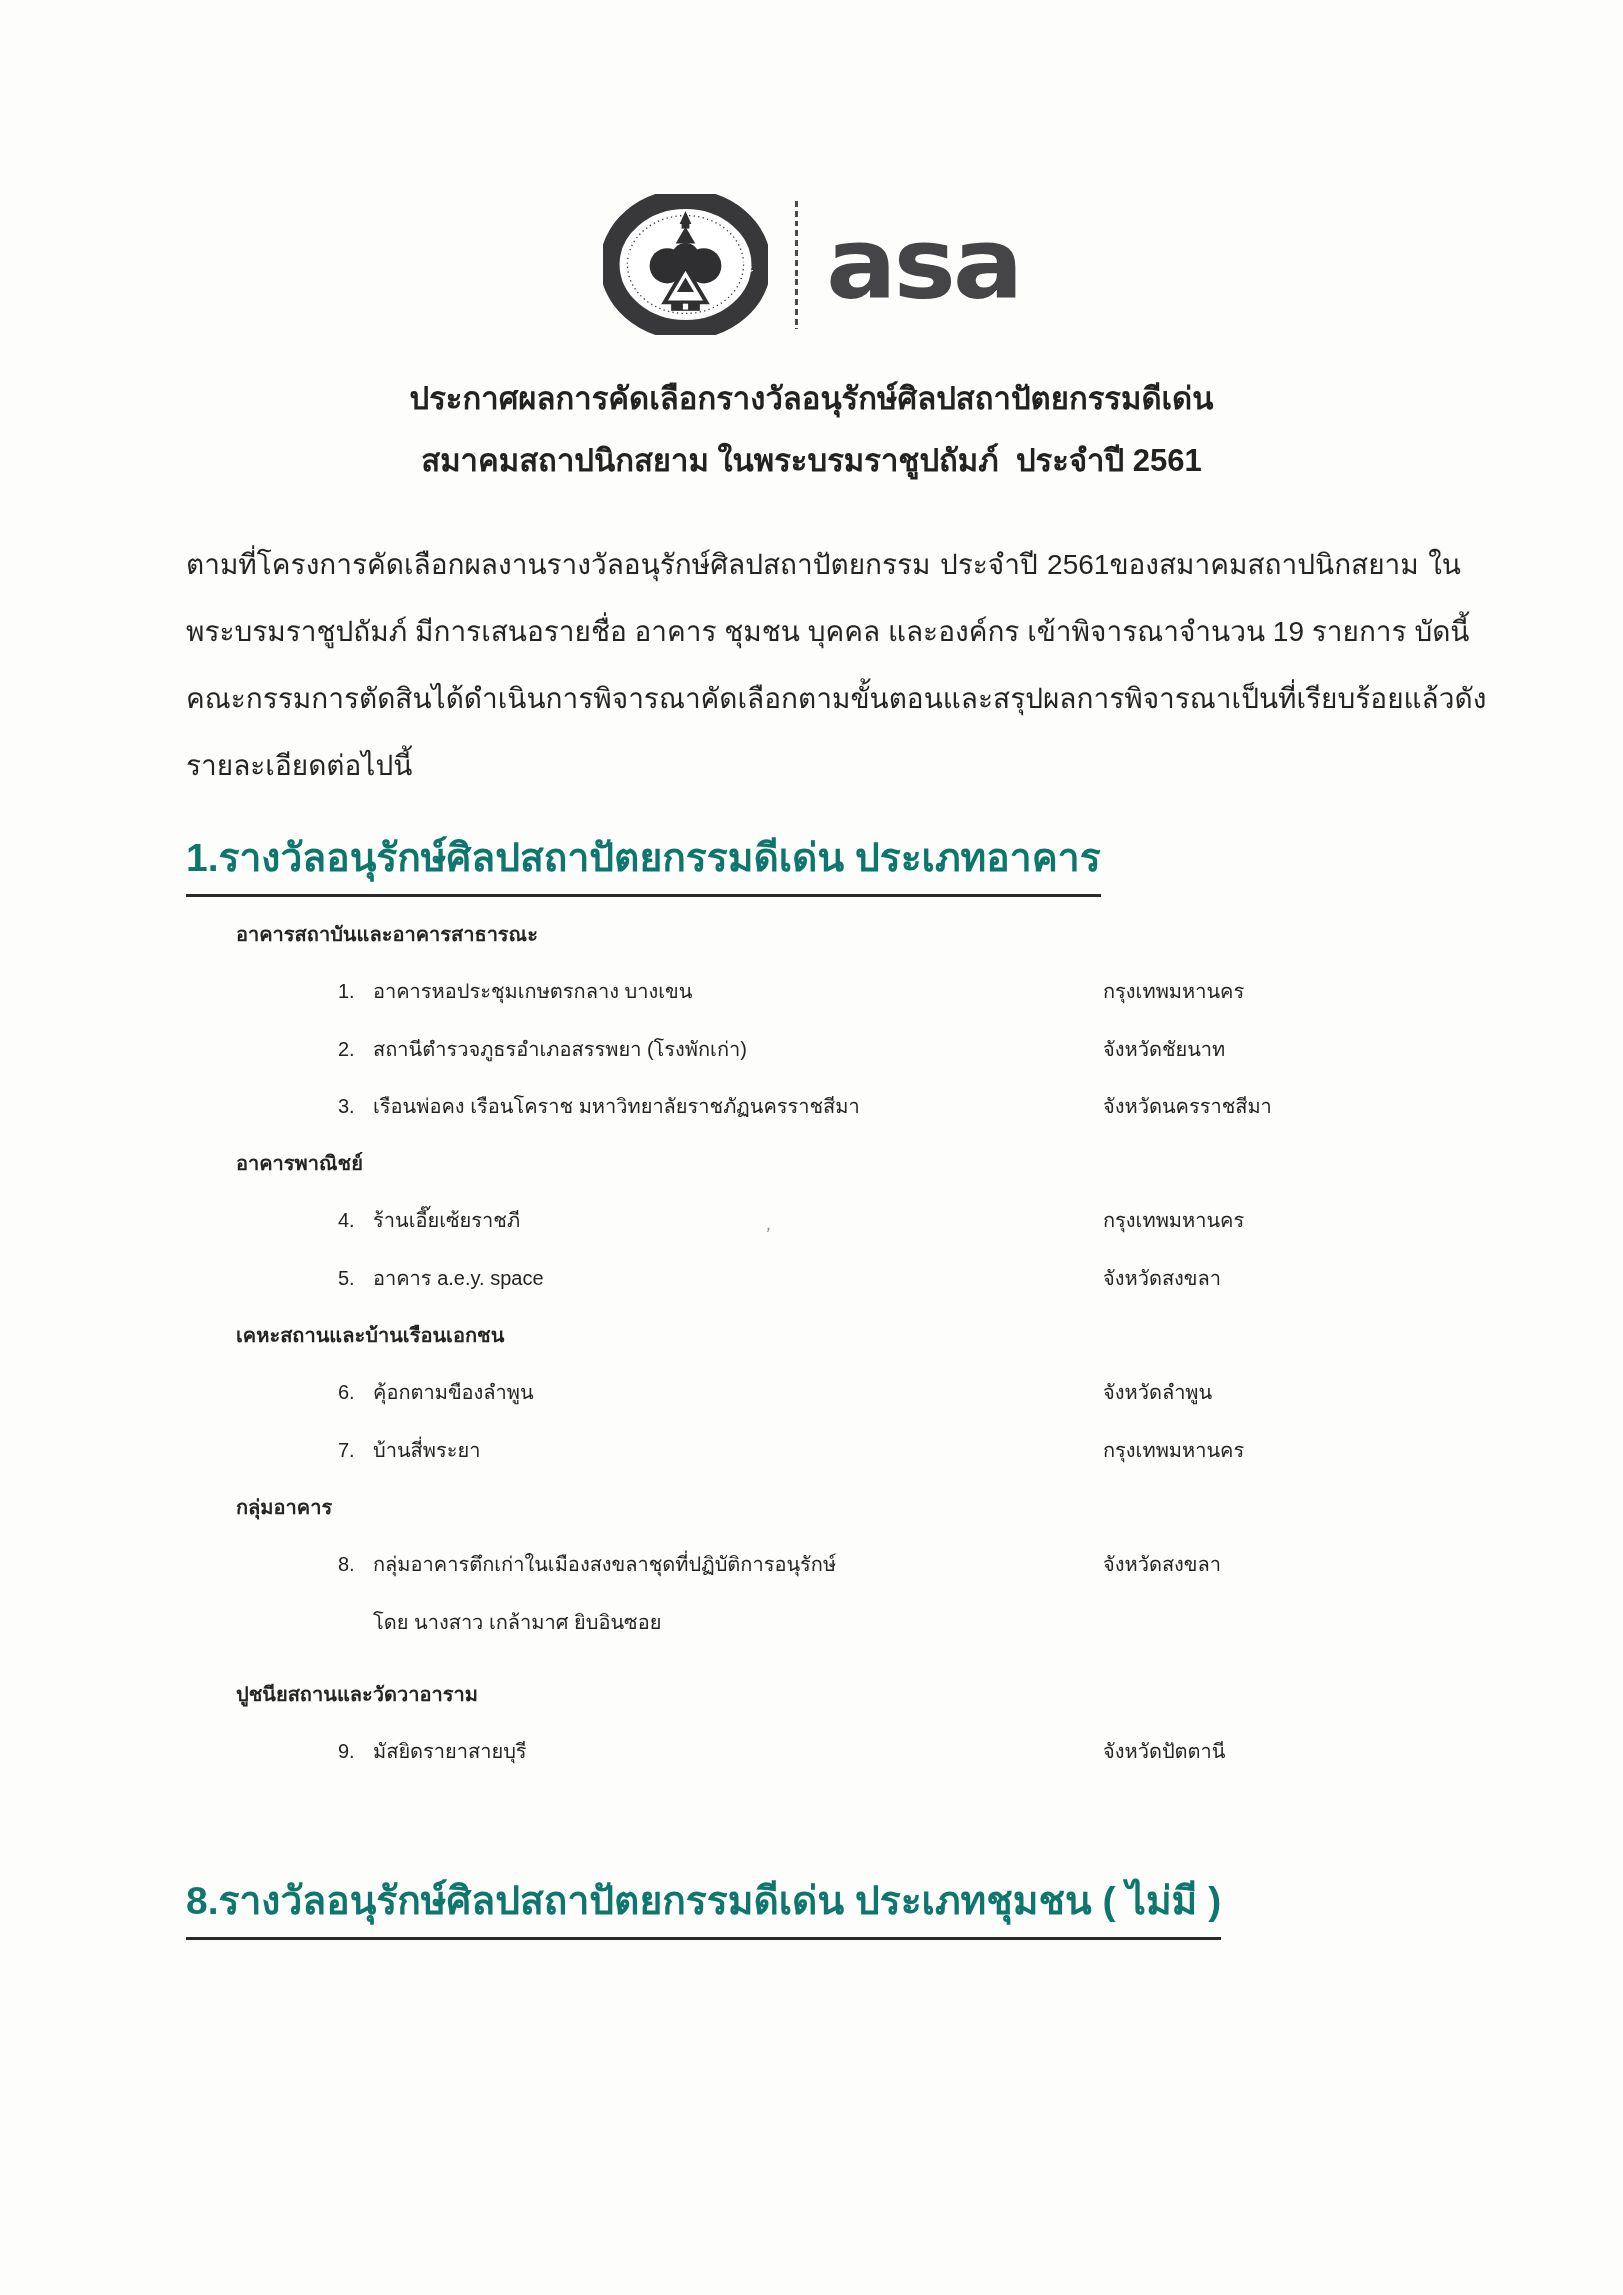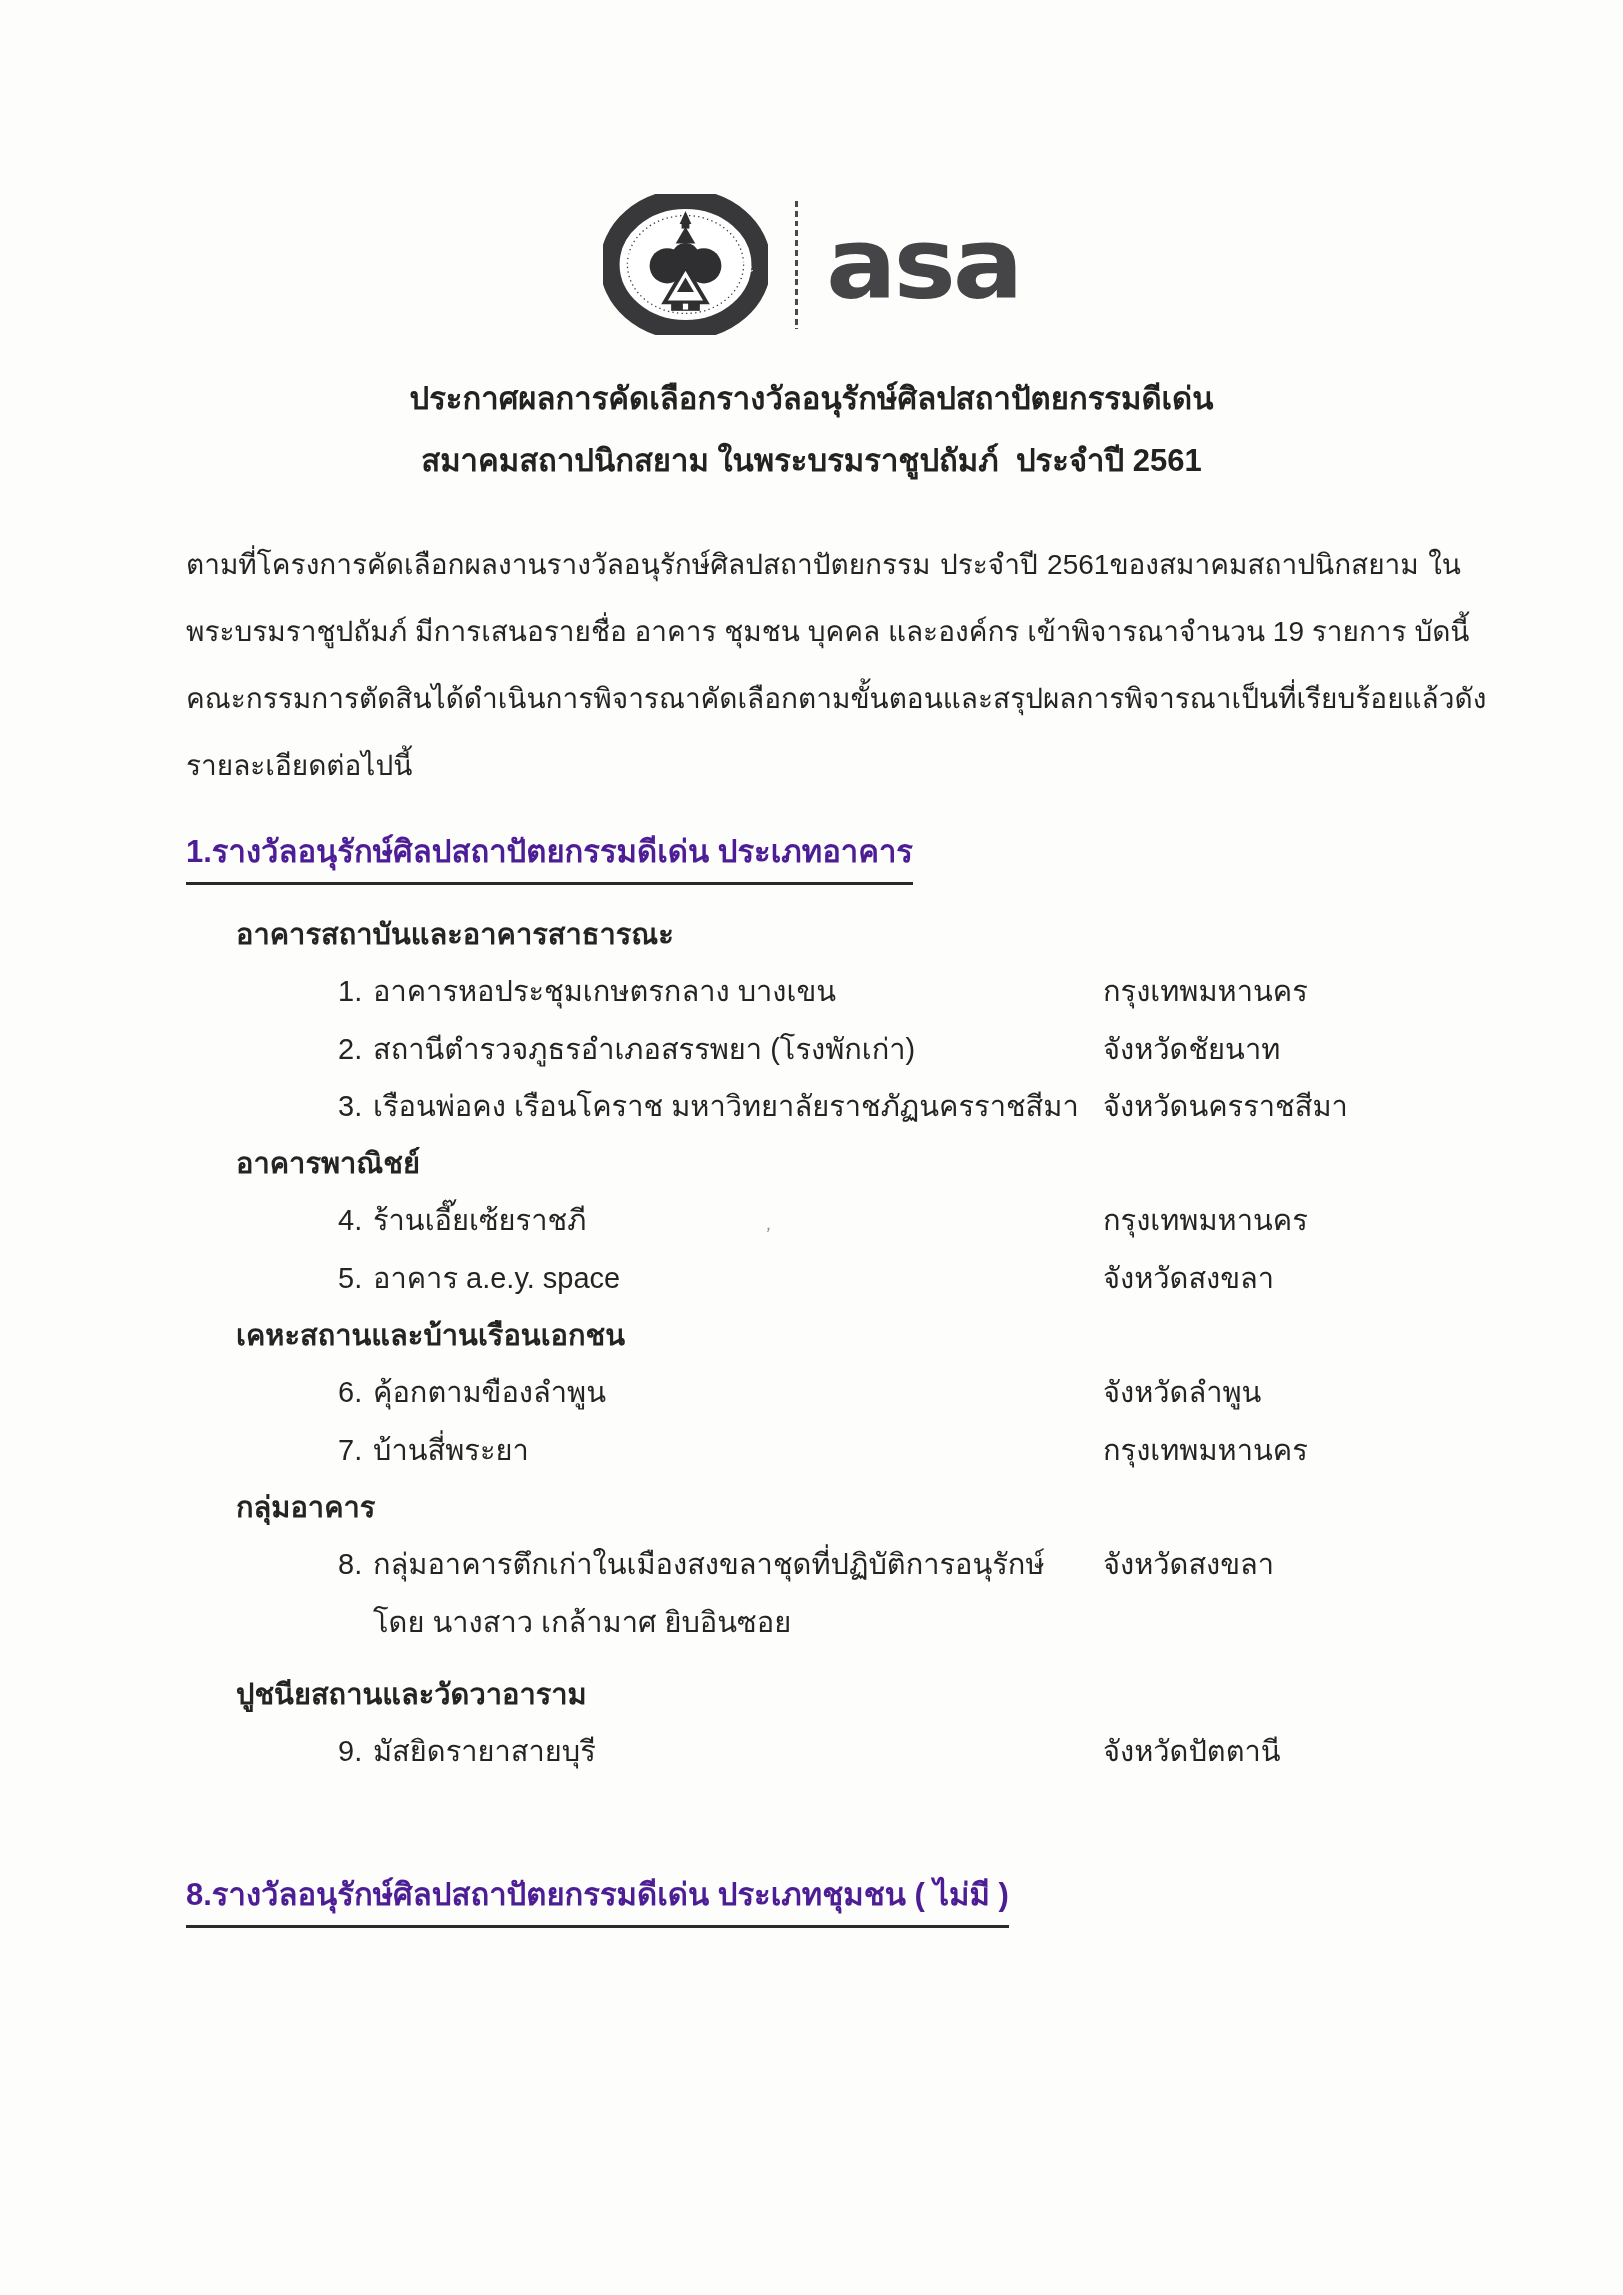--- a/index.html
+++ b/index.html
@@ -42,33 +42,33 @@
   }
   .intro .ln{
     height:67px;line-height:67px;
     text-align:justify;text-align-last:justify;
     white-space:nowrap;
   }
   .intro .ln.last{text-align:center;text-align-last:left;}
   
   .sec-heading{
     position:absolute;left:186px;
-    font-size:31px;font-weight:700;color:#4c1d95;
+    font-size:39px;font-weight:700;color:#0f766e;
   }
   .sec-heading .u{
     display:inline-block;
     border-bottom:3.3px solid #2a2a2a;
     padding-bottom:5.9px;
   }
   .sec-1{top:826px;}
   .sec-2{top:1869px;}
   
   .groups{
     position:absolute;top:915px;left:186px;width:1275px;
-    font-size:29px;color:#242424;
+    font-size:20px;color:#242424;
   }
   .group-title{
     font-weight:700;
     padding-left:50px;
     line-height:39px;height:39px;
     margin-bottom:18.3px;
     white-space:nowrap;
   }
   .group-title.gap{margin-top:33px;}
   .item{

